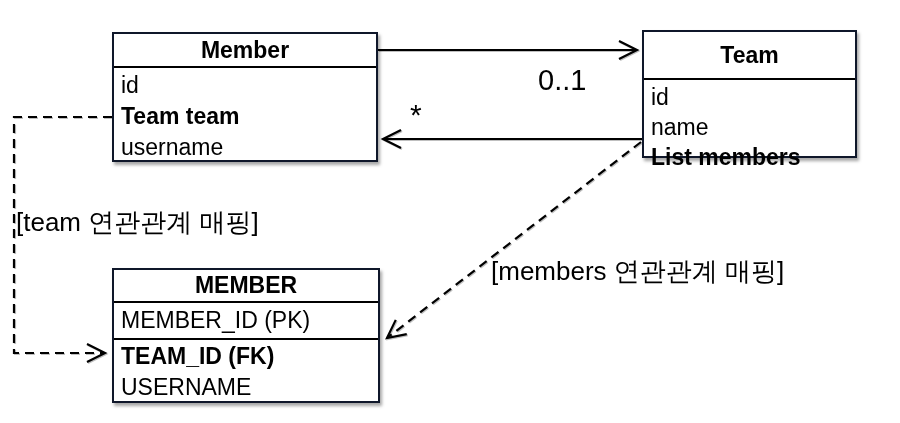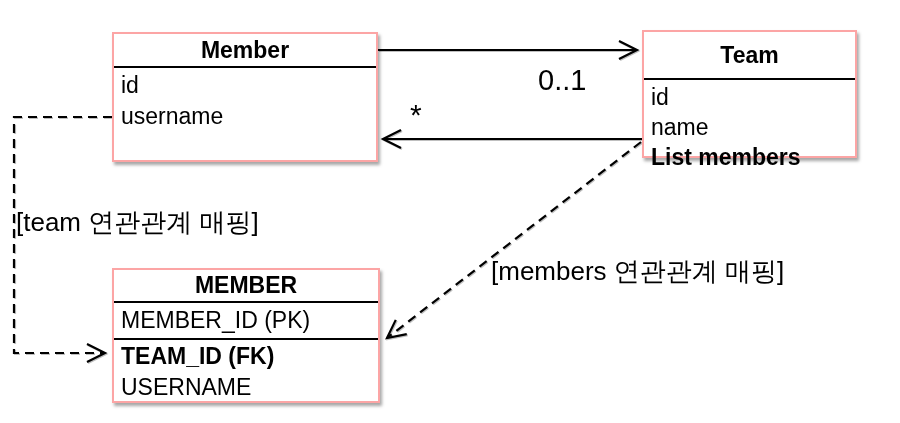--- a/index.html
+++ b/index.html
@@ -18,21 +18,21 @@
     position: absolute;
     left: 0; top: 0;
     width: 900px; height: 423px;
     z-index: 1;
     filter: drop-shadow(1px 1.5px 0.5px rgba(0,0,0,0.25));
   }
 
   .uml-box {
     position: absolute;
     background: #ffffff;
-    border: 2px solid #fca5a5;
+    border: 2px solid #0f172a;
     z-index: 2;
     box-shadow: 2px 3px 3px rgba(0,0,0,0.35);
     font-size: 23px;
     line-height: 1;
   }
 
   .uml-box .box-header {
     border-bottom: 2px solid #000;
     font-weight: bold;
     text-align: center;
@@ -94,20 +94,21 @@
 
     <line x1="641" y1="142" x2="387" y2="338" stroke="#000" stroke-width="2.2" stroke-dasharray="9,6" marker-end="url(#openArrow)"></line>
 
     <polyline points="112,117 14,117 14,353 105,353" fill="none" stroke="#000" stroke-width="2.2" stroke-dasharray="9,6" marker-end="url(#openArrow)"></polyline>
   </svg>
 
   <div class="uml-box" id="member-class">
     <div class="box-header">Member</div>
     <div class="box-body">
       <div class="field">id</div>
+      <div class="field bold">Team team</div>
       <div class="field">username</div>
     </div>
   </div>
 
   <div class="uml-box" id="team-class">
     <div class="box-header">Team</div>
     <div class="box-body">
       <div class="field">id</div>
       <div class="field">name</div>
       <div class="field bold">List members</div>

